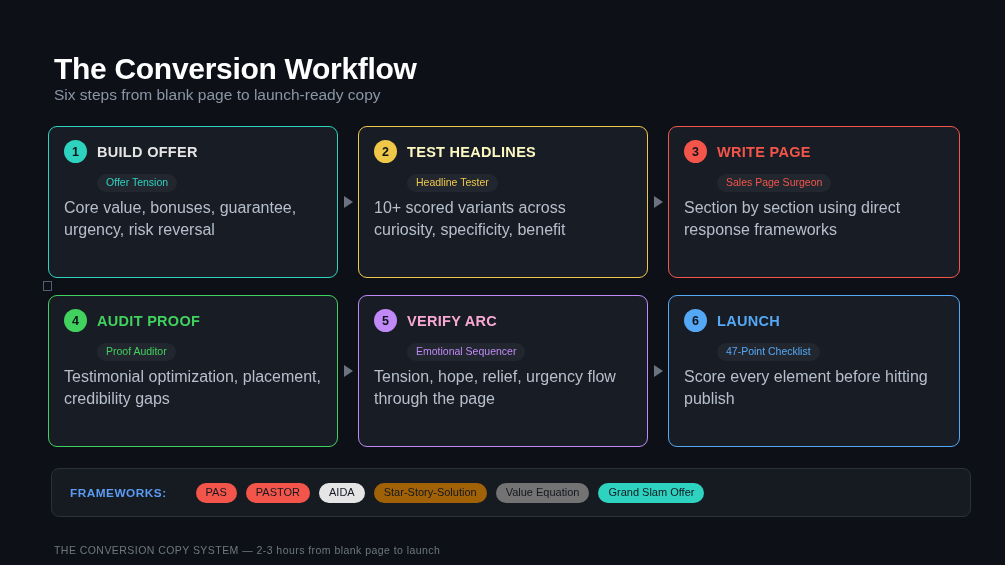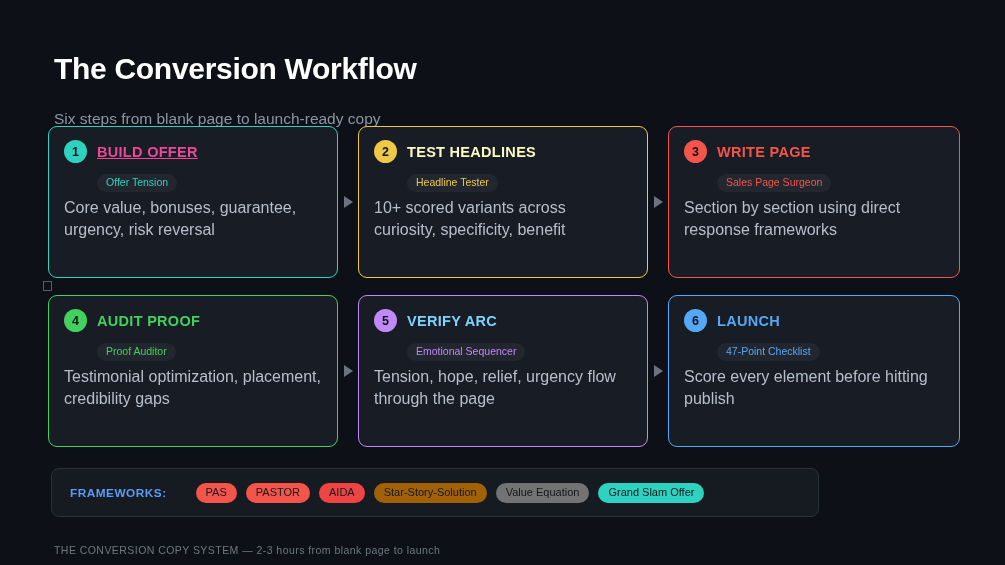--- a/index.html
+++ b/index.html
@@ -29,21 +29,21 @@
     font-size: 30px;
     font-weight: bold;
     color: #ffffff;
     letter-spacing: -0.3px;
     line-height: 1.12;
   }
 
   #page-subtitle {
     font-size: 15.5px;
     color: #8b95a5;
-    margin-top: 24px;
+    margin-top: 0;
     line-height: 1.2;
   }
 
   
   #steps-grid {
     position: absolute;
     left: 48px;
     top: 126px;
     width: 912px;
     display: grid;
@@ -133,21 +133,21 @@
     width: 9px;
     height: 10px;
     border: 1.3px solid #535d6b;
   }
 
   
   #frameworks-bar {
     position: absolute;
     left: 51px;
     top: 468px;
-    width: 768px;
+    width: 920px;
     height: 49px;
     background: #161b22;
     border: 1px solid #2b3139;
     border-radius: 8px;
     display: flex;
     align-items: center;
     padding: 2px 18px;
     gap: 9px;
   }
 
@@ -186,21 +186,21 @@
 <div id="header">
   <div id="page-title">The Conversion Workflow</div>
   <div id="page-subtitle">Six steps from blank page to launch-ready copy</div>
 </div>
 
 <div id="steps-grid">
 
   <div class="step-card" style="border-color: rgb(46, 211, 192);">
     <div class="card-head">
       <div class="step-badge" style="background: rgb(46, 211, 192);">1</div>
-      <div class="step-title" style="color: #ec4899; text-decoration: underline;">BUILD OFFER</div>
+      <div class="step-title" style="color: #e5e5e5;">BUILD OFFER</div>
     </div>
     <div class="tag-row">
       <span class="step-tag" style="color: rgb(46, 211, 192);">Offer Tension</span>
     </div>
     <div class="step-desc">Core value, bonuses, guarantee, urgency, risk reversal</div>
   </div>
 
   <div class="connector">
     <div class="arrow-glyph"></div>
   </div>
@@ -244,21 +244,21 @@
     <div class="step-desc">Testimonial optimization, placement, credibility gaps</div>
   </div>
 
   <div class="connector">
     <div class="arrow-glyph"></div>
   </div>
 
   <div class="step-card" style="border-color: rgb(192, 137, 247);">
     <div class="card-head">
       <div class="step-badge" style="background: rgb(192, 137, 247);">5</div>
-      <div class="step-title" style="color: #7dd3fc;">VERIFY ARC</div>
+      <div class="step-title" style="color: #f9a8d4;">VERIFY ARC</div>
     </div>
     <div class="tag-row">
       <span class="step-tag" style="color: rgb(192, 137, 247);">Emotional Sequencer</span>
     </div>
     <div class="step-desc">Tension, hope, relief, urgency flow through the page</div>
   </div>
 
   <div class="connector">
     <div class="arrow-glyph"></div>
   </div>
@@ -275,19 +275,19 @@
   </div>
 
 </div>
 
 <div id="row-marker"></div>
 
 <div id="frameworks-bar">
   <div id="frameworks-label">FRAMEWORKS:</div>
   <span class="fw-pill" style="background: rgb(244, 85, 74);">PAS</span>
   <span class="fw-pill" style="background: rgb(244, 85, 74);">PASTOR</span>
-  <span class="fw-pill" style="background: #ef4444;">AIDA</span>
+  <span class="fw-pill" style="background: #e5e5e5;">AIDA</span>
   <span class="fw-pill" style="background: #a16207;">Star-Story-Solution</span>
   <span class="fw-pill" style="background: #737373;">Value Equation</span>
   <span class="fw-pill" style="background: rgb(46, 211, 192);">Grand Slam Offer</span>
 </div>
 
 <div id="footer">THE CONVERSION COPY SYSTEM  —  2-3 hours from blank page to launch</div>
 
 </body></html>

